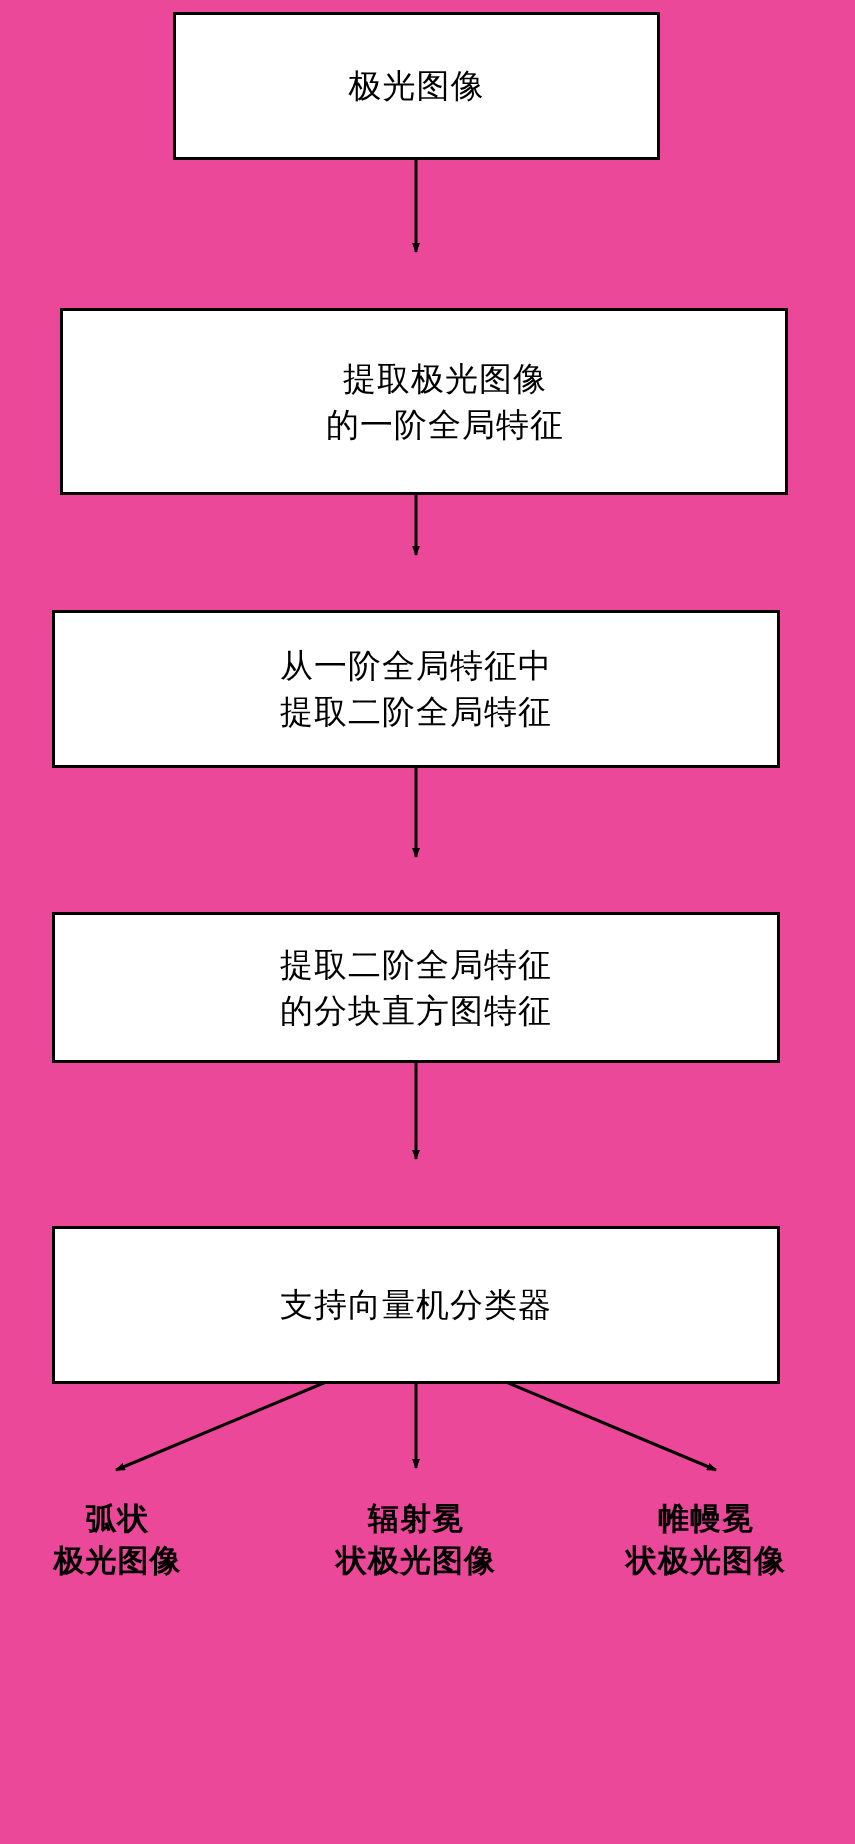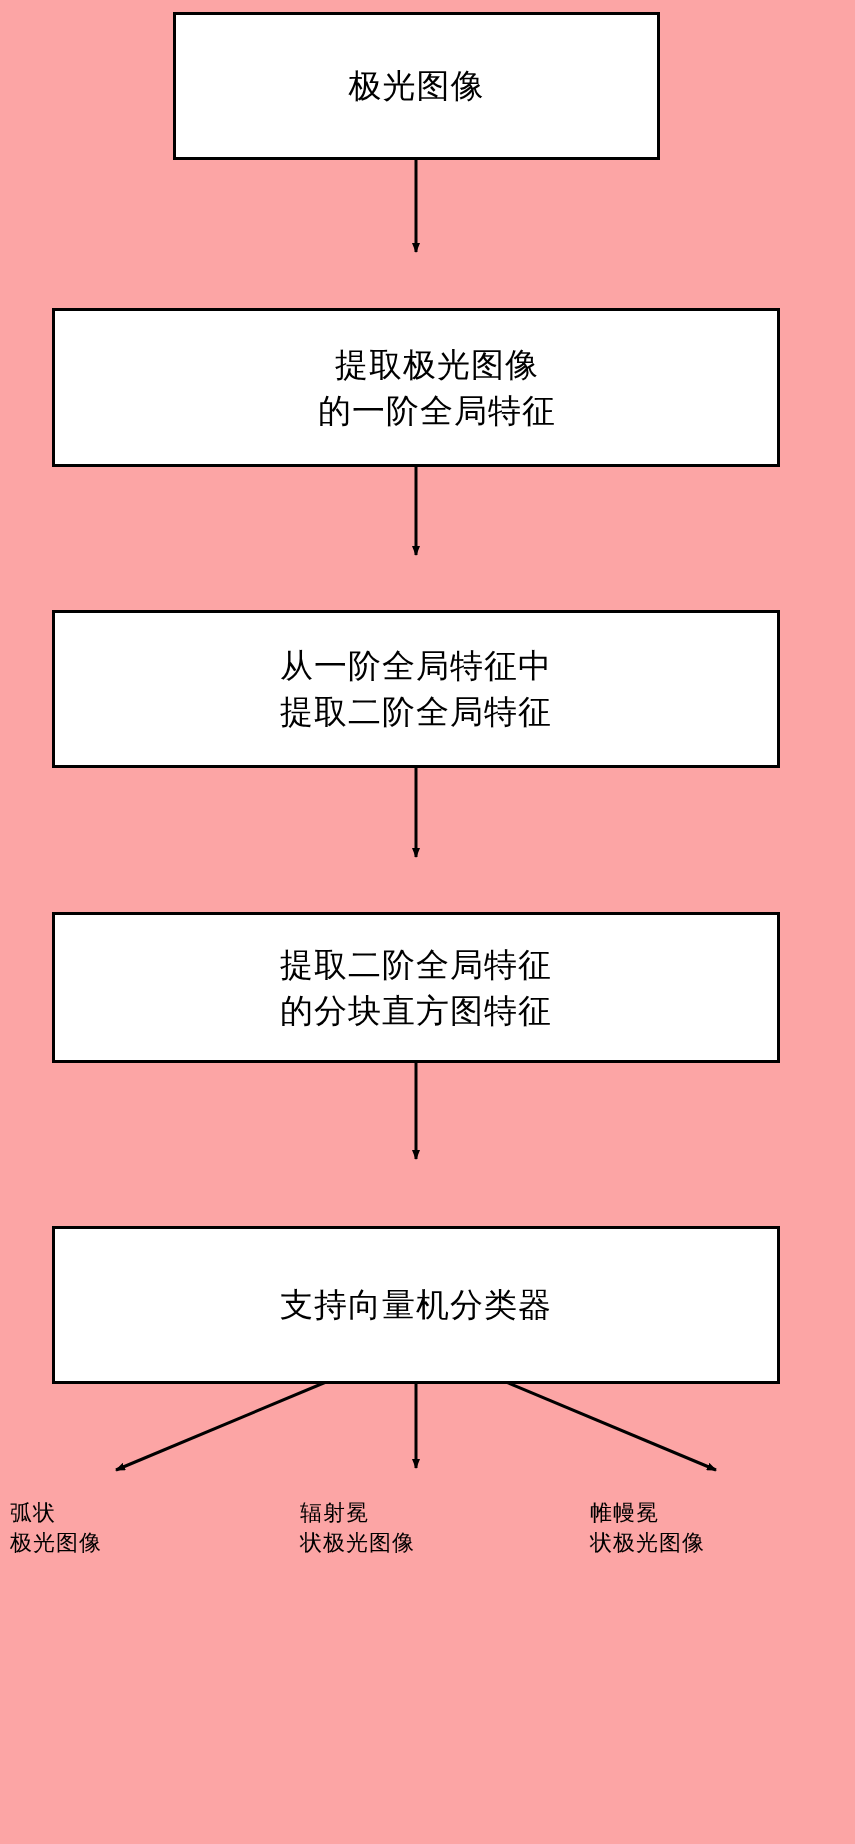--- a/index.html
+++ b/index.html
@@ -7,21 +7,21 @@
     padding: 0;
     background: #ffffff;
   }
   body {
     font-family: "Liberation Sans", "DejaVu Sans", sans-serif;
   }
   #canvas {
     position: relative;
     width: 855px;
     height: 1844px;
-    background: #fca5a5;
+    background: #ec4899;
     overflow: hidden;
   }
   .node {
     position: absolute;
     box-sizing: border-box;
     border: 3px solid #000000;
     background: #ffffff;
     display: flex;
     align-items: center;
     justify-content: center;
@@ -29,25 +29,27 @@
   }
   .node-label {
     font-size: 33px;
     line-height: 1.38;
     color: #000000;
     white-space: pre-line;
     letter-spacing: 1px;
   }
   .leaf-label {
     position: absolute;
-    font-size: 22px;
+    font-size: 31px;
     line-height: 1.35;
     color: #000000;
+    text-align: center;
     white-space: pre-line;
     letter-spacing: 1px;
+    font-weight: bold;
   }
   svg.edges {
     position: absolute;
     left: 0;
     top: 0;
     width: 855px;
     height: 1844px;
     pointer-events: none;
   }
 </style>
@@ -75,21 +77,21 @@
 
     <line x1="416" y1="1372" x2="416" y2="1468" stroke="#000000" stroke-width="3" marker-end="url(#arrowhead)"></line>
 
     <line x1="482" y1="1372" x2="716" y2="1470" stroke="#000000" stroke-width="3" marker-end="url(#arrowhead)"></line>
   </svg>
 
   <div class="node" style="left:173px; top:12px; width:487px; height:148px;">
     <span class="node-label">极光图像</span>
   </div>
 
-  <div class="node" style="left:52px; top:308px; width:728px; height:159px;padding-left:42px;">
+  <div class="node" style="left:60px; top:308px; width:728px; height:187px;padding-left:42px;">
     <span class="node-label">提取极光图像
 的一阶全局特征</span>
   </div>
 
   <div class="node" style="left:52px; top:610px; width:728px; height:158px;">
     <span class="node-label">从一阶全局特征中
 提取二阶全局特征</span>
   </div>
 
   <div class="node" style="left:52px; top:912px; width:728px; height:151px;">

